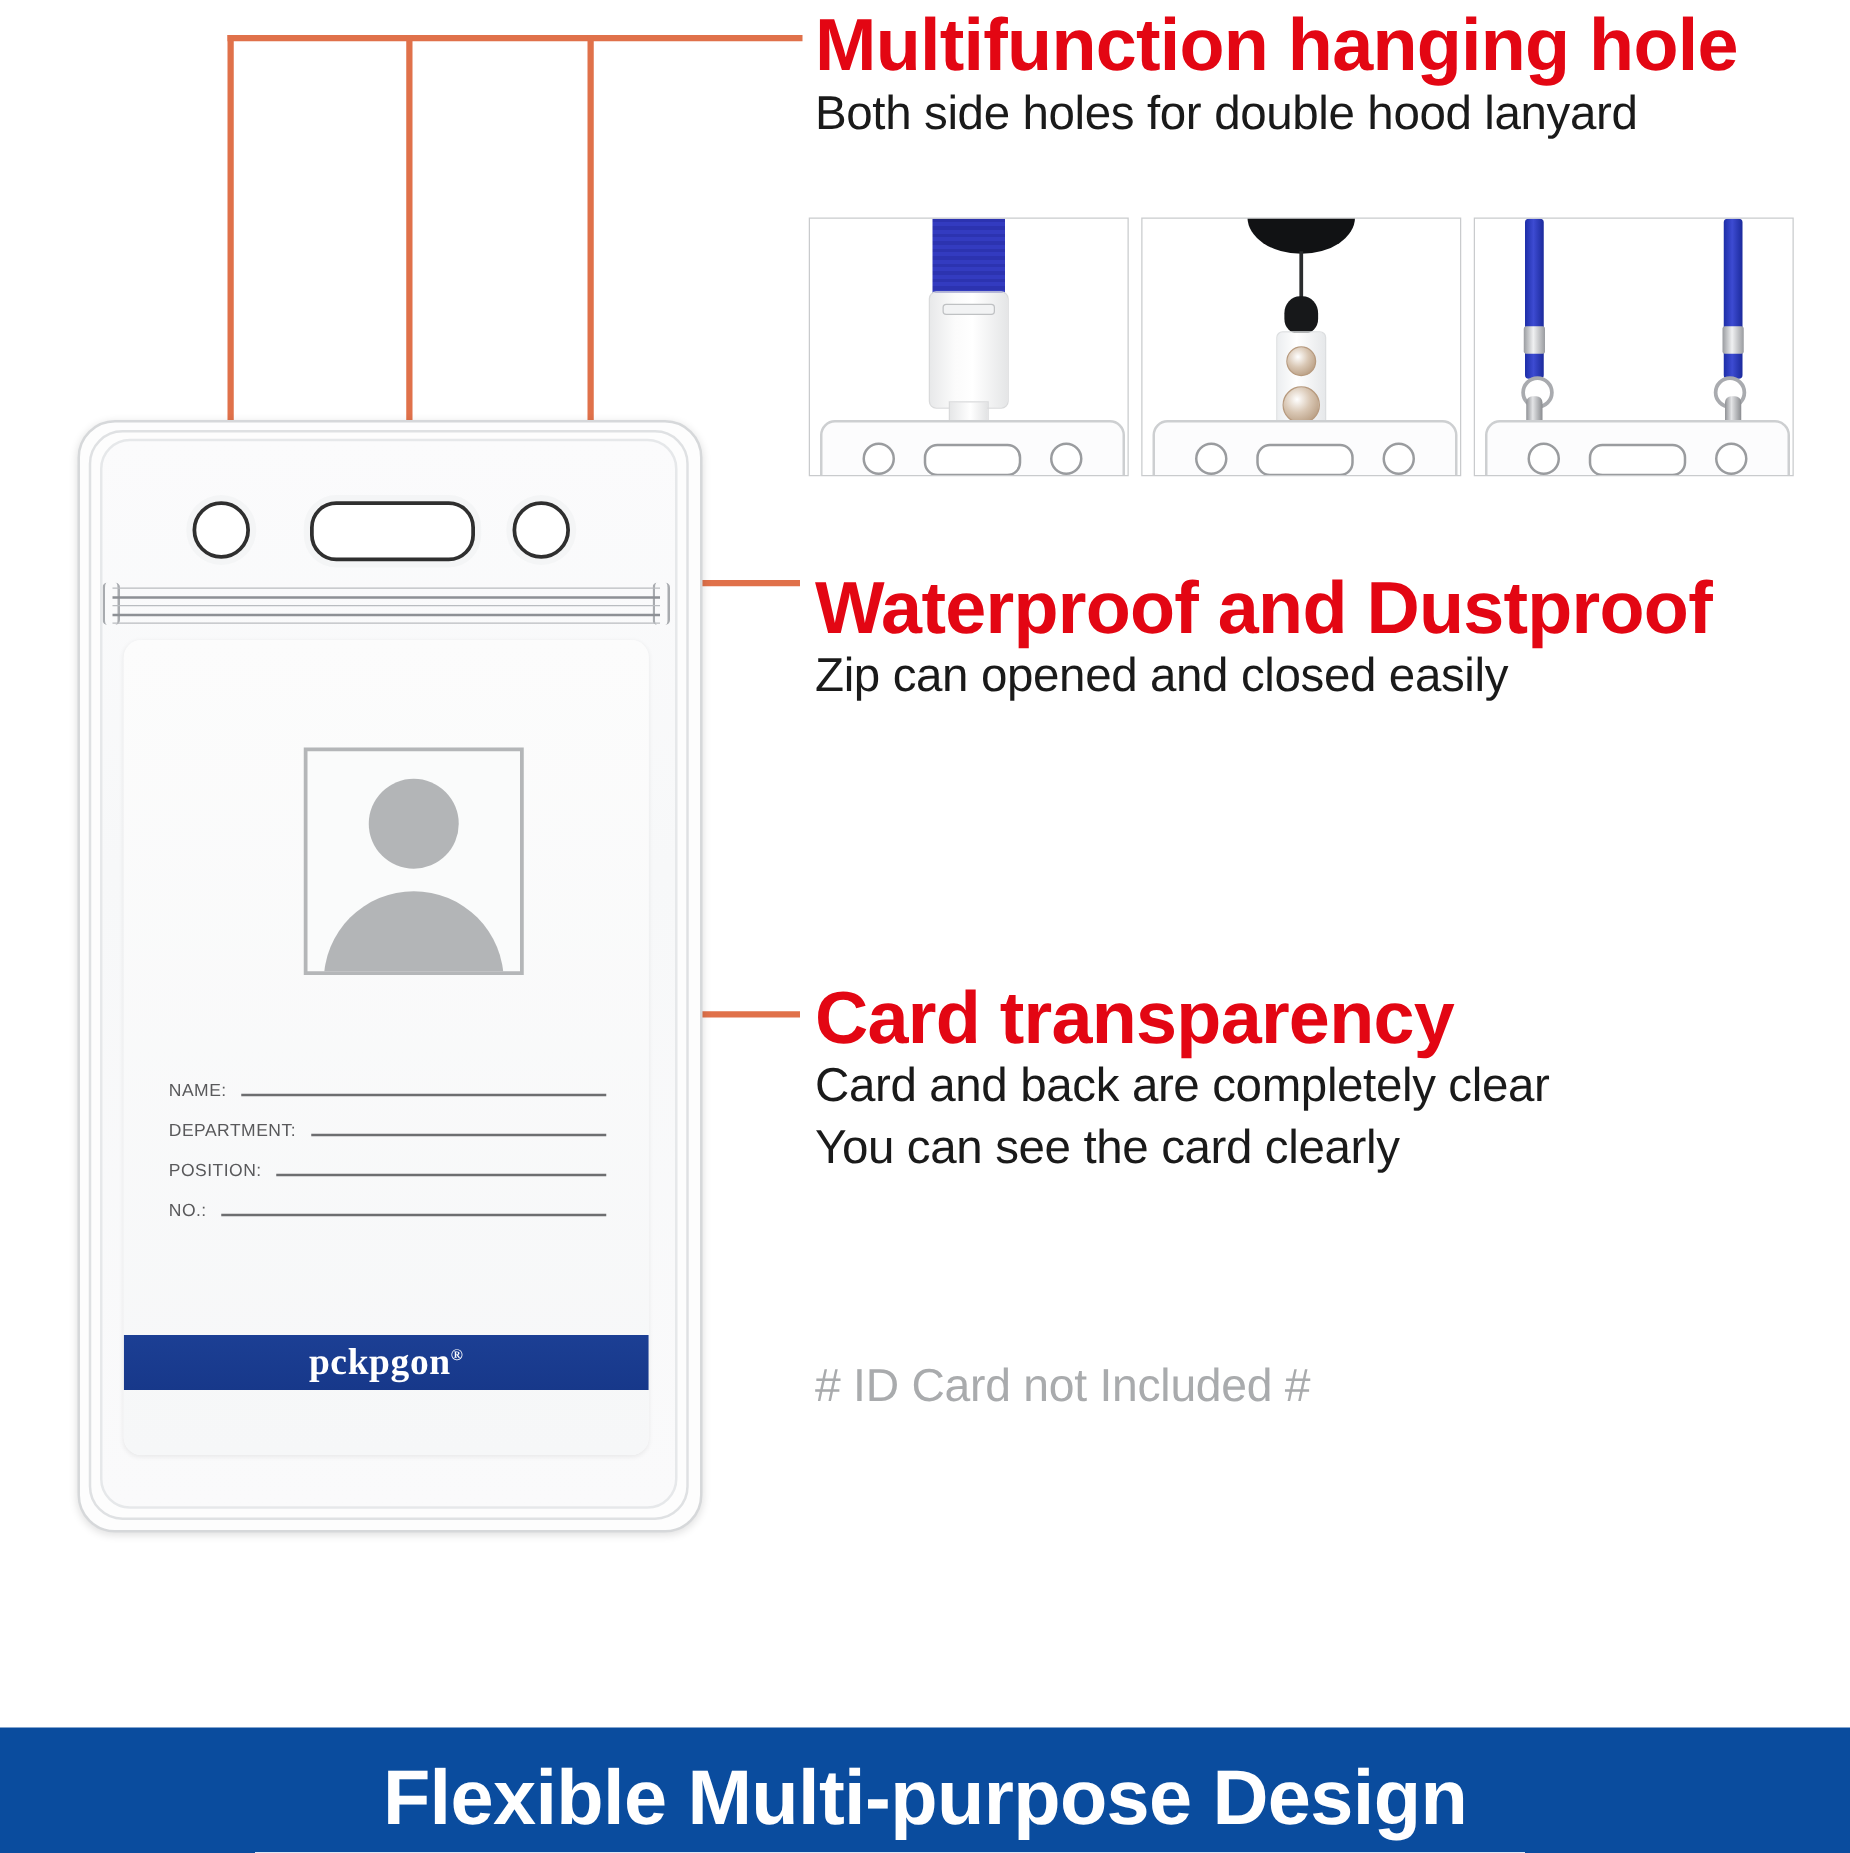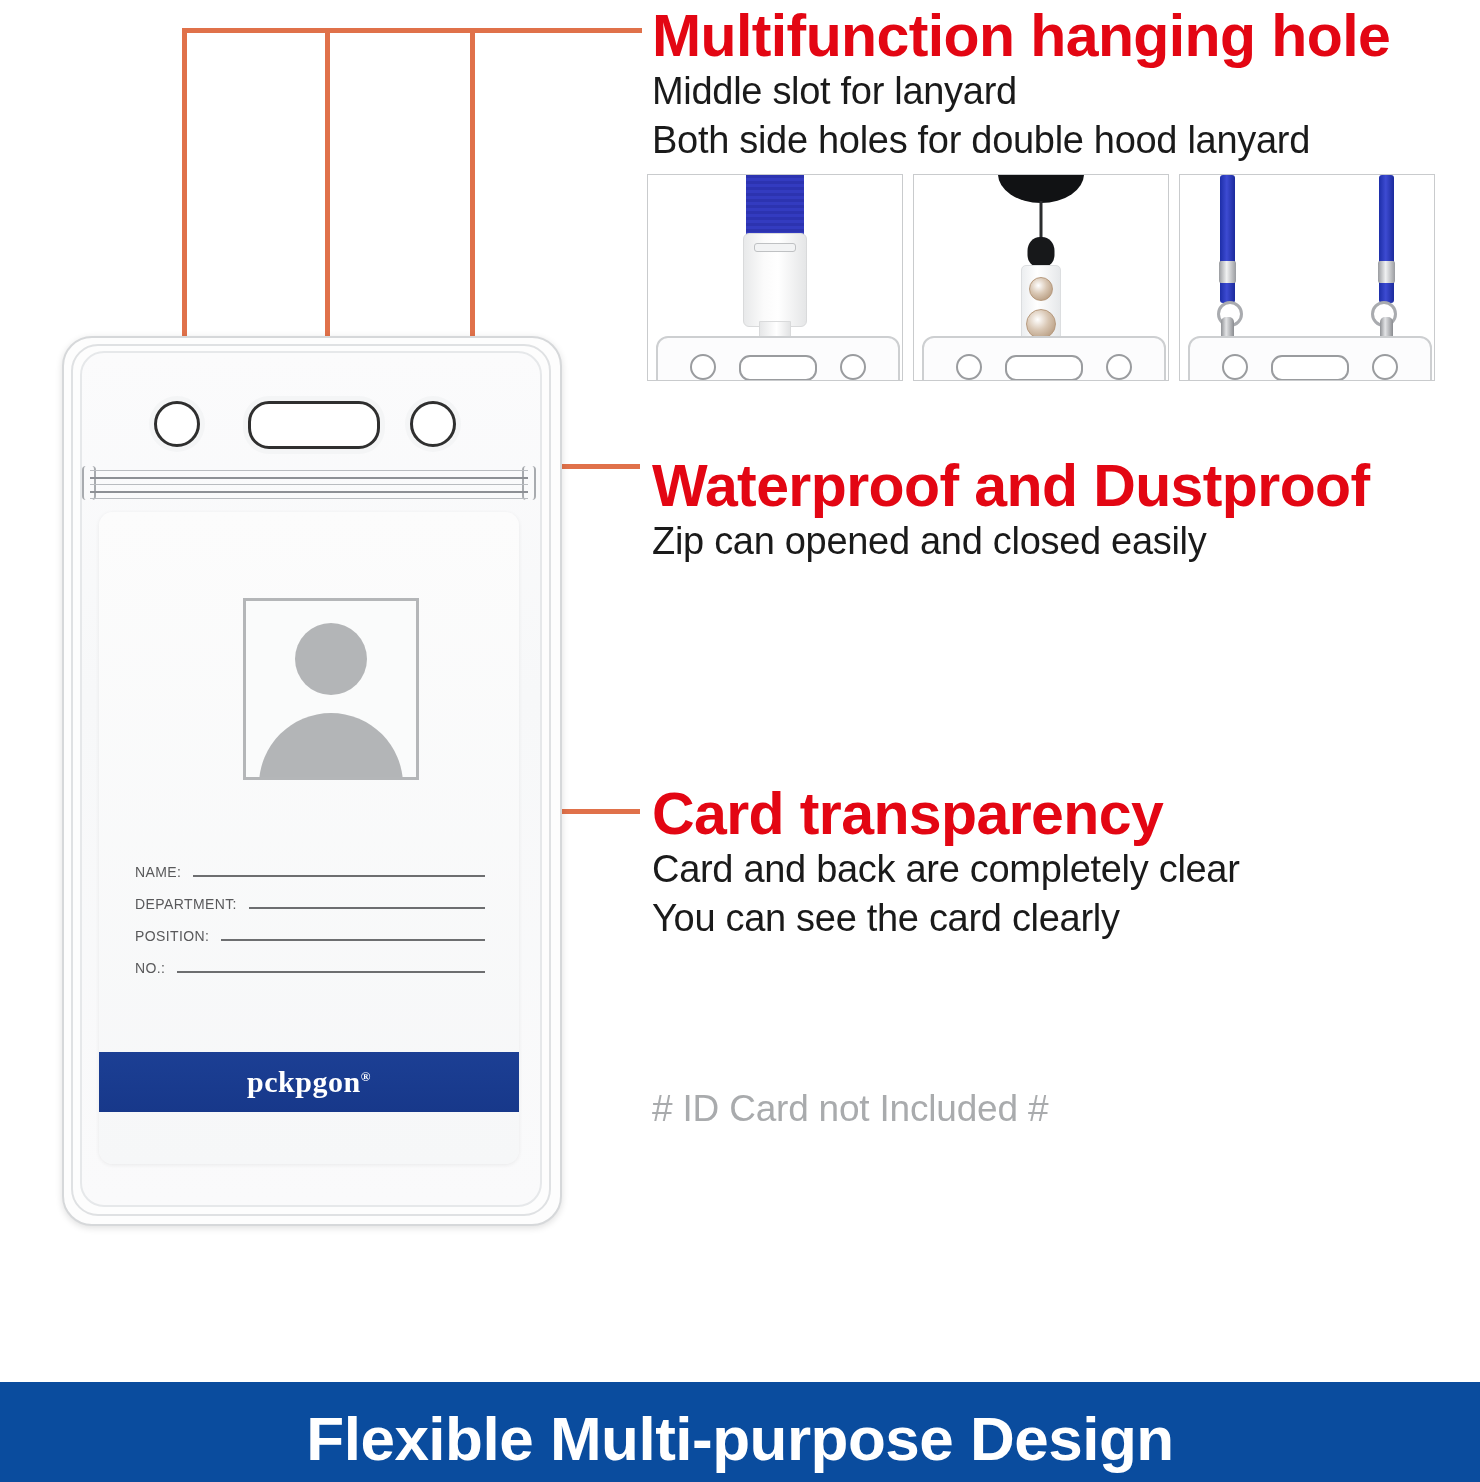--- a/index.html
+++ b/index.html
@@ -171,21 +171,21 @@
     flex: 1;
     margin-left: 12px;
     border-bottom: 2px solid #6d6e70;
     height: 1px;
   }
 
   #brand-bar {
     position: absolute;
     left: 0; bottom: 52px;
     width: 100%;
-    height: 60px;
+    height: 44px;
     background: linear-gradient(180deg,#1c3f94 0%,#17388a 100%);
     display: flex;
     align-items: center;
     justify-content: center;
   }
   #brand-text {
     color: #ffffff;
     font-family: "Liberation Serif", serif;
     font-weight: bold;
     font-size: 30px;
@@ -478,21 +478,20 @@
       </div>
 
       <div id="brand-bar">
         <div id="brand-text"><span>pckpgon</span><sup>®</sup></div>
       </div>
     </div>
   </div>
 
   <div class="callout" id="callout-hanging">
     <div class="callout-title">Multifunction hanging hole</div>
-    <div class="callout-line">Middle slot for lanyard</div>
     <div class="callout-line">Both side holes for double hood lanyard</div>
   </div>
 
   <div id="thumb-row">
 
     <div class="thumb">
       <div id="lanyard-strap"></div>
       <div id="clip-body"></div>
       <div id="clip-slot"></div>
       <div id="clip-tongue"></div>

